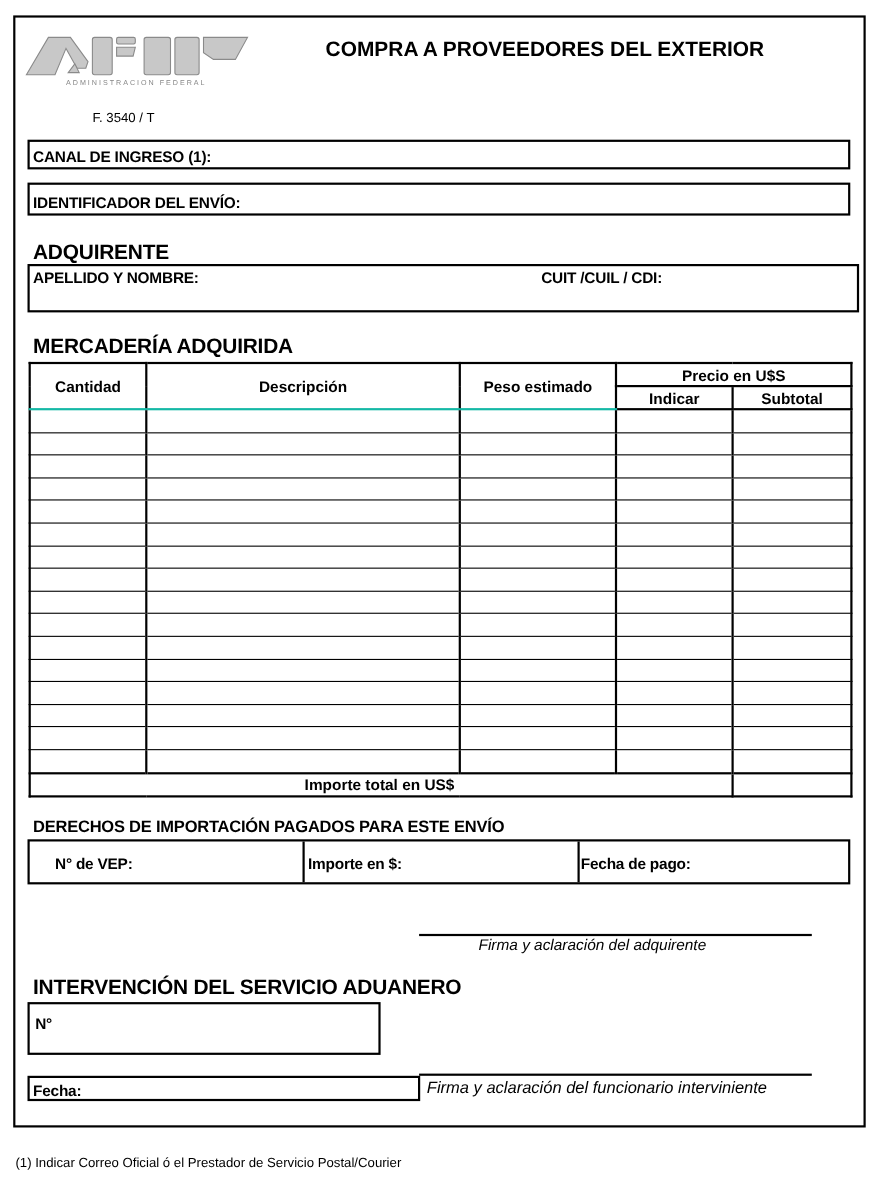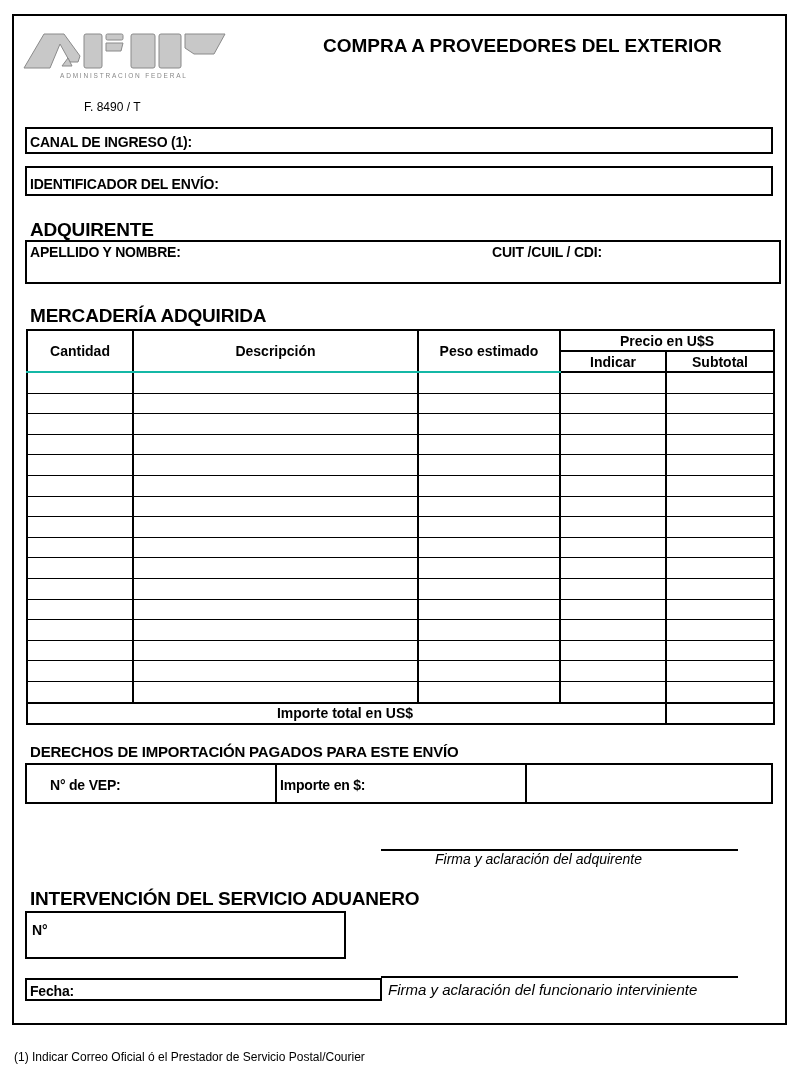--- a/index.html
+++ b/index.html
@@ -41,22 +41,22 @@
       <polygon points="84,13 101,13 99,21 84,21"></polygon>
       <rect x="84" y="24" width="13" height="14" rx="1.5" fill="none" stroke="none"></rect>
       <rect x="109" y="4" width="24" height="34" rx="2"></rect>
       <rect x="137" y="4" width="22" height="34" rx="2"></rect>
       <polygon points="163,4 203,4 192,24 172,24 163,18"></polygon>
     </g>
   </svg>
   <div class="abs logo-text" style="left:38px; top:42px; white-space:nowrap;">ADMINISTRACION FEDERAL</div>
 </div>
 
-<div class="abs title" style="left:296px; top:35px; white-space:nowrap;margin-left:27px;">COMPRA A PROVEEDORES DEL EXTERIOR</div>
-<div class="abs" style="left:84px; top:100px; font-size:12px;">F. 8490 / T</div>
+<div class="abs title" style="left:296px; top:35px; white-space:nowrap;">COMPRA A PROVEEDORES DEL EXTERIOR</div>
+<div class="abs" style="left:84px; top:100px; font-size:12px;">F. 3540 / T</div>
 
 <div class="abs box" style="left:25px; top:127px; width:748px; height:27px;">
   <span class="abs lbl" style="left:3px; top:5px;">CANAL DE INGRESO (1):</span>
 </div>
 
 <div class="abs box" style="left:25px; top:166px; width:748px; height:30px;">
   <span class="abs lbl" style="left:3px; top:8px;">IDENTIFICADOR DEL ENVÍO:</span>
 </div>
 
 <div class="abs h2" style="left:30px; top:219px;">ADQUIRENTE</div>
@@ -212,20 +212,23 @@
   </table>
 
 <div class="abs lbl" style="left:30px; top:743px; font-size:15px;">DERECHOS DE IMPORTACIÓN PAGADOS PARA ESTE ENVÍO</div>
 <div class="abs box" style="left:25px; top:763px; width:748px; height:41px;">
   <div class="abs" style="left:0; top:0; width:248px; height:37px; border-right:2px solid #000;">
     <span class="abs lbl" style="left:3px; top:12px;padding-left:20px;">N° de VEP:</span>
   </div>
   <div class="abs" style="left:250px; top:0; width:248px; height:37px; border-right:2px solid #000;">
     <span class="abs lbl" style="left:3px; top:12px;">Importe en $:</span>
   </div>
+  <div class="abs" style="left:500px; top:0; width:244px; height:37px;">
+    <span class="abs lbl" style="left:1px; top:12px;">Fecha de pago:</span>
+  </div>
 </div>
 
 <div class="abs sig-line" style="left:381px; top:849px; width:357px;"></div>
 <div class="abs sig-text" style="left:435px; top:851px;">Firma y aclaración del adquirente</div>
 
 <div class="abs h2" style="left:30px; top:888px;">INTERVENCIÓN DEL SERVICIO ADUANERO</div>
 <div class="abs box" style="left:25px; top:911px; width:321px; height:48px;">
   <span class="abs lbl" style="left:5px; top:9px;">N°</span>
 </div>
 <div class="abs box" style="left:25px; top:978px; width:357px; height:23px;">

